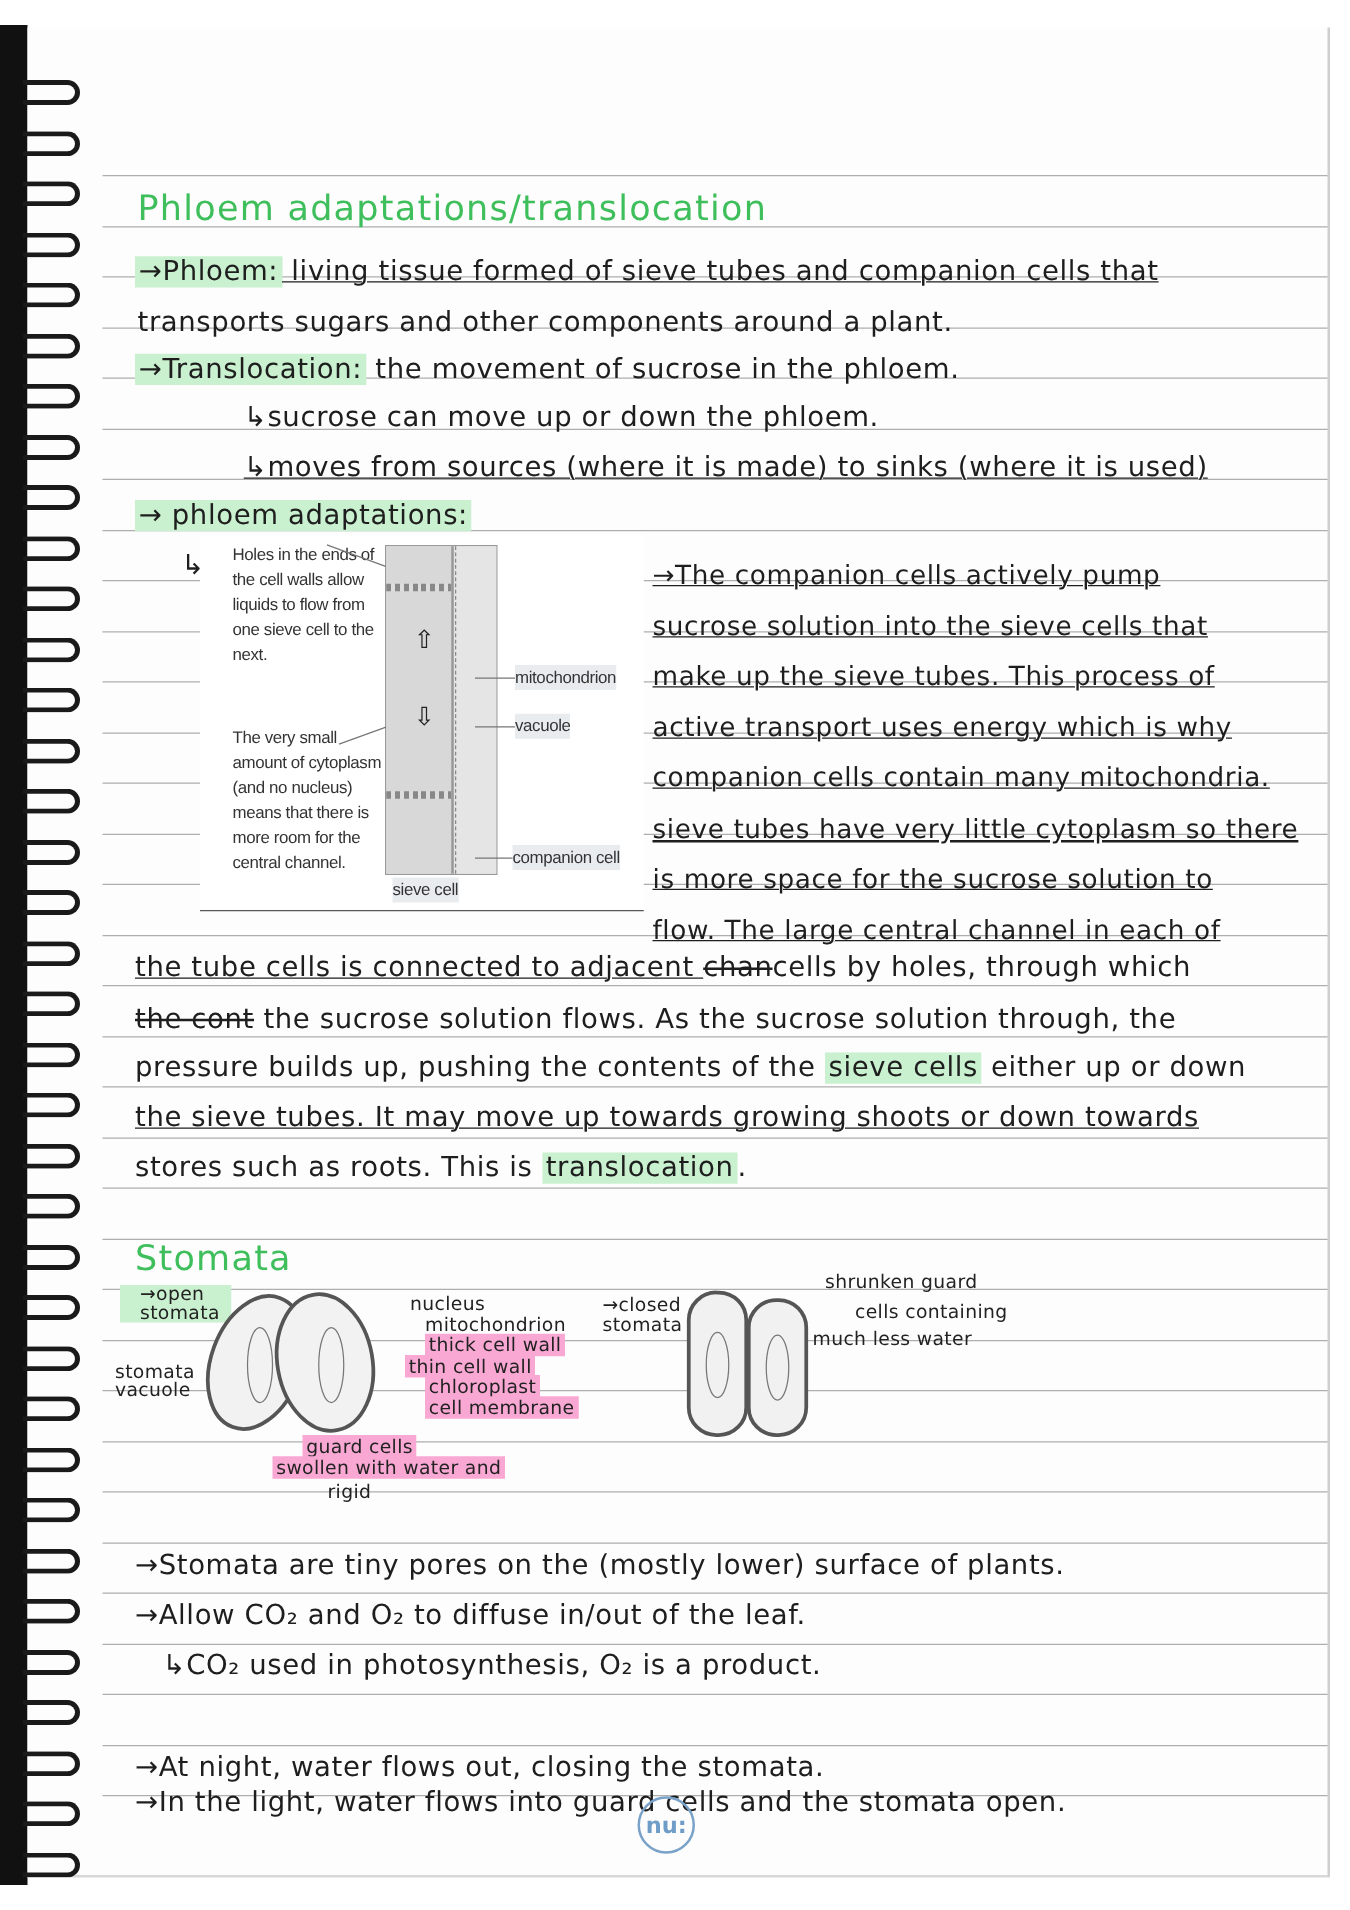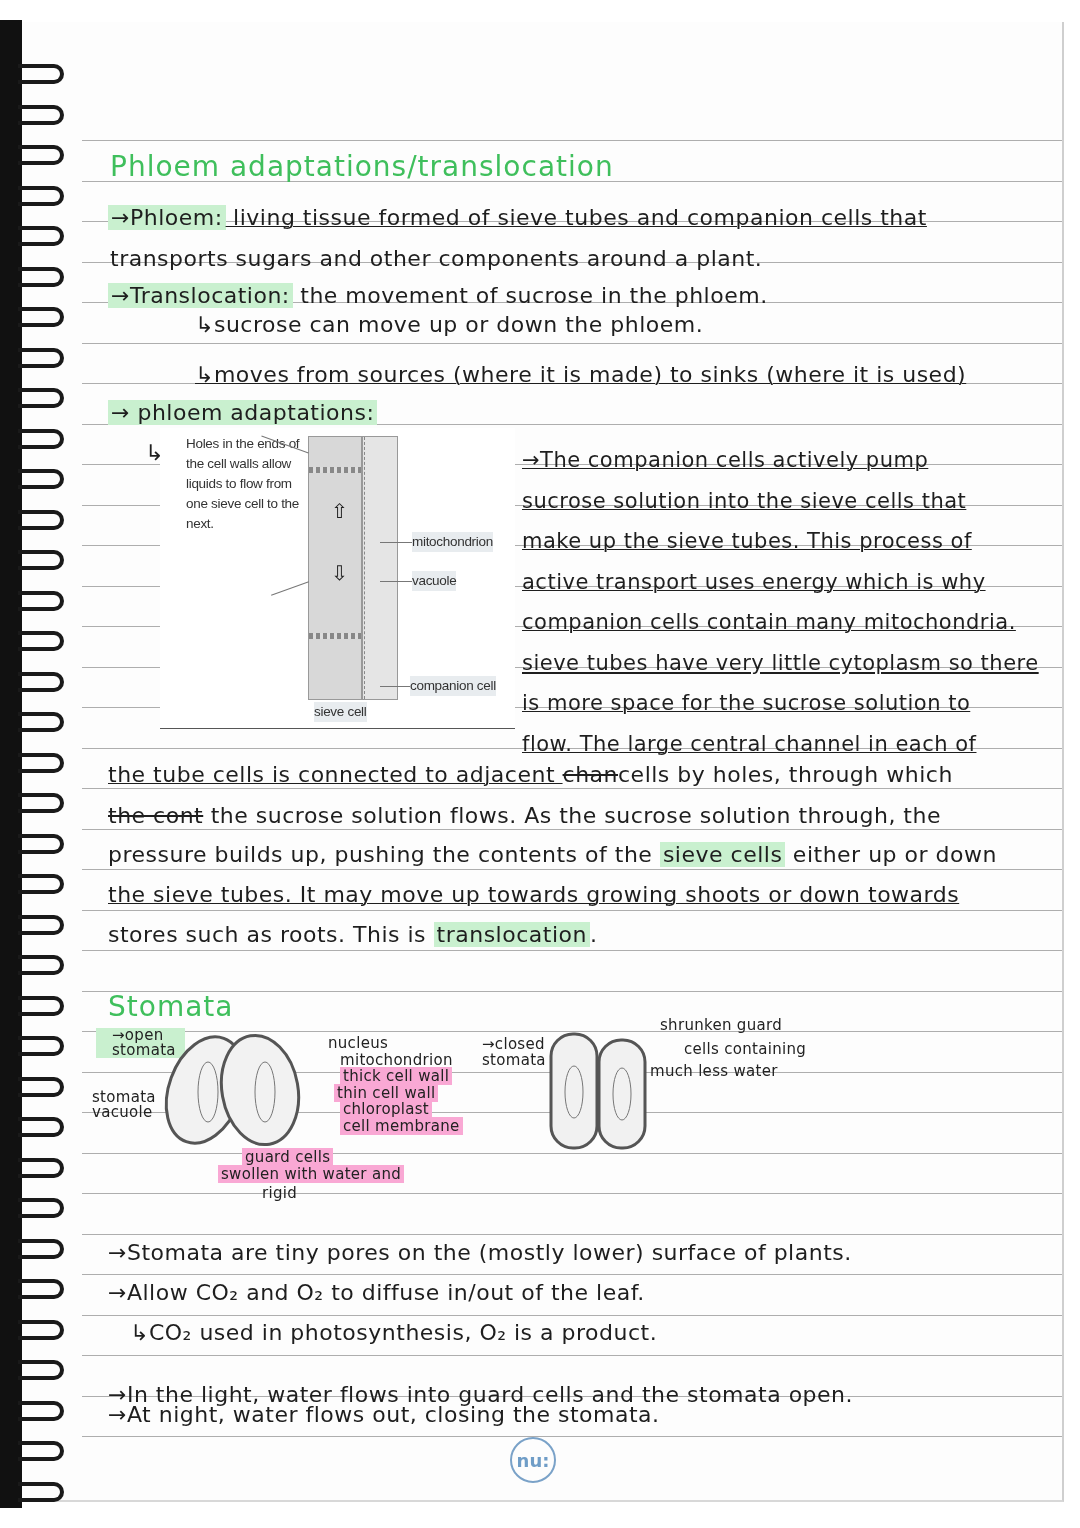--- a/index.html
+++ b/index.html
@@ -137,29 +137,30 @@
 
 <div class="hw title" style="left:110px;top:150px;">Phloem adaptations/translocation</div>
 
 <div class="hw" style="left:108px;top:205px;">
   <span class="hl">→Phloem:</span><span class="ul"> living tissue formed of sieve tubes and companion cells that</span>
 </div>
 <div class="hw" style="left:110px;top:246px;">transports sugars and other components around a plant.</div>
 <div class="hw" style="left:108px;top:283px;">
   <span class="hl">→Translocation:</span><span> the movement of sucrose in the phloem.</span>
 </div>
-<div class="hw" style="left:195px;top:312px;">↳sucrose can move up or down the phloem.</div>
+<div class="hw" style="left:195px;top:322px;">↳sucrose can move up or down the phloem.</div>
 <div class="hw ul" style="left:195px;top:362px;">↳moves from sources (where it is made) to sinks (where it is used)</div>
 <div class="hw" style="left:108px;top:400px;">
   <span class="hl">→ phloem adaptations:</span>
 </div>
 <div class="hw" style="left:145px;top:440px;">↳</div>
 
 <div class="diagram">
   <div class="diag-text" style="left:26px;top:6px;width:120px;">Holes in the ends of the cell walls allow liquids to flow from one sieve cell to the next.</div>
+  <div class="diag-text" style="left:26px;top:152px;width:120px;">The very small amount of cytoplasm (and no nucleus) means that there is more room for the central channel.</div>
   <div class="tube">
     <div class="channel"></div>
     <div class="companion"></div>
     <div class="plate" style="top:30px;"></div>
     <div class="plate" style="top:196px;"></div>
     <div class="arrow" style="top:62px;">⇧</div>
     <div class="arrow" style="top:124px;">⇩</div>
   </div>
   <div class="leader" style="left:100px;top:16px;width:50px;transform:rotate(20deg);"></div>
   <div class="leader" style="left:110px;top:160px;width:40px;transform:rotate(-20deg);"></div>
@@ -205,21 +206,21 @@
   <ellipse cx="100" cy="60" rx="38" ry="55" fill="#f2f2f2" stroke="#555" stroke-width="3" transform="rotate(-10 100 60)"></ellipse>
   <ellipse cx="48" cy="62" rx="10" ry="30" fill="none" stroke="#777"></ellipse>
   <ellipse cx="105" cy="62" rx="10" ry="30" fill="none" stroke="#777"></ellipse>
 </svg>
 <div class="small-hw" style="left:92px;top:1088px;">stomata</div>
 <div class="small-hw" style="left:92px;top:1103px;">vacuole</div>
 <div id="openRight">
     <div class="small-hw" style="left: 328px; top: 1034px;">nucleus</div>
     <div class="small-hw" style="left: 340px; top: 1050.5px;">mitochondrion</div>
     <div class="small-hw hl-grey" style="left: 340px; top: 1067px;">thick cell wall</div>
-    <div class="small-hw hl-grey" style="left: 334px; top: 1083.5px; text-align: center;">thin cell wall</div>
+    <div class="small-hw hl-grey" style="left: 324px; top: 1083.5px; text-align: center;">thin cell wall</div>
     <div class="small-hw hl-grey" style="left: 340px; top: 1100px; text-align: right;">chloroplast</div>
     <div class="small-hw hl-grey" style="left: 340px; top: 1116.5px;">cell membrane</div>
   </div>
 <div class="small-hw hl-grey" style="left:242px;top:1148px;">guard cells</div>
 <div class="small-hw hl-grey" style="left:218px;top:1165px;">swollen with water and</div>
 <div class="small-hw" style="left:262px;top:1184px;">rigid</div>
 
 <div class="small-hw" style="left:482px;top:1036px;width:70px;white-space:normal;line-height:16px;">→closed stomata</div>
 <svg class="stoma-svg" style="left:545px;top:1030px;" width="110" height="125">
   <rect x="6" y="4" width="46" height="114" rx="22" fill="#f1f1f1" stroke="#555" stroke-width="3"></rect>
@@ -228,17 +229,17 @@
   <ellipse cx="77" cy="64" rx="9" ry="26" fill="none" stroke="#777"></ellipse>
 </svg>
 <div class="small-hw" style="left:660px;top:1016px;">shrunken guard</div>
 <div class="small-hw" style="left:660px;top:1040px;margin-left:24px;">cells containing</div>
 <div class="small-hw" style="left:650px;top:1062px;">much less water</div>
 
 <div id="notes">
     <div class="hw" style="left: 108px; top: 1240px;">→Stomata are tiny pores on the (mostly lower) surface of plants.</div>
     <div class="hw" style="left: 108px; top: 1280px;">→Allow CO₂ and O₂ to diffuse in/out of the leaf.</div>
     <div class="hw" style="left: 130px; top: 1320px;">↳CO₂ used in photosynthesis, O₂ is a product.</div>
-    <div class="hw" style="left: 108px; top: 1382px;">→In the light, water flows into guard cells and the stomata open.</div>
+    <div class="hw" style="left: 108px; top: 1430px;">→In the light, water flows into guard cells and the stomata open.</div>
     <div class="hw" style="left: 108px; top: 1402px;">→At night, water flows out, closing the stomata.</div>
   </div>
 
 <div class="logo">nu:</div>
 
 </body></html>

